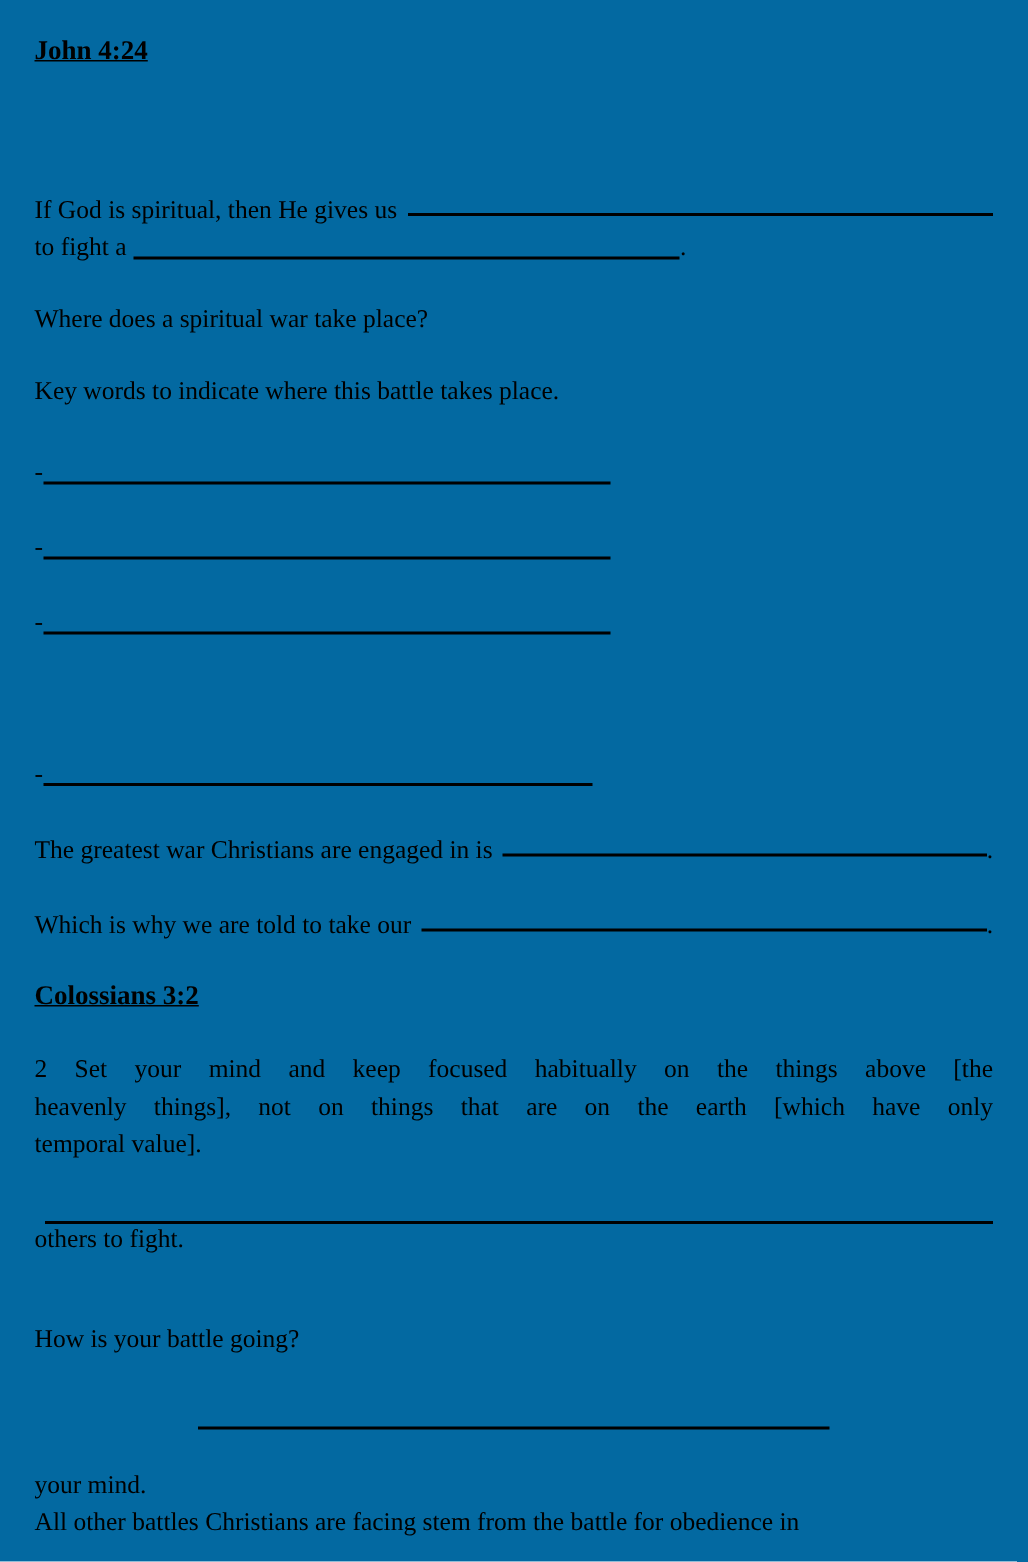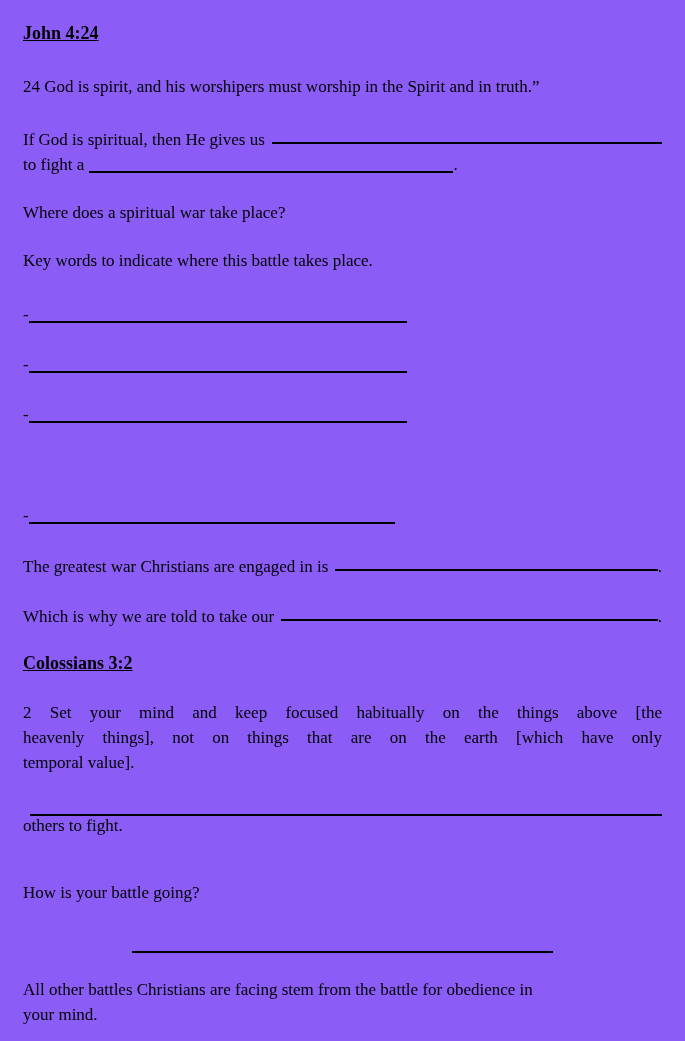--- a/index.html
+++ b/index.html
@@ -1,20 +1,20 @@
 <!DOCTYPE html>
 <html><head>
 <meta charset="utf-8">
 <style>
   html, body { margin: 0; padding: 0; background: #ffffff; }
   .page {
     position: relative;
     width: 685px;
     height: 1041px;
-    background: #8b5cf6;
+    background: #0369a1;
     color: #000000;
     font-family: "Liberation Serif", "DejaVu Serif", serif;
     font-size: 17px;
     line-height: 25px;
     overflow: hidden;
   }
   .block { position: absolute; left: 23px; right: 23px; }
   .heading { font-weight: 700; font-size: 18px; }
   .heading span { text-decoration: underline; }
   .flexline { display: flex; align-items: center; }
@@ -42,23 +42,20 @@
 </style>
 </head>
 <body>
 
 <div class="page">
 
   <div class="block heading" style="top:21px">
     <span>John 4:24</span>
   </div>
 
-  <div class="block" style="top:74px">
-    <span>24 God is spirit, and his worshipers must worship in the Spirit and in truth.”</span>
-  </div>
 
   <div class="block" style="top:127px">
     <div class="flexline">
       <span>If God is spiritual, then He gives us</span>
       <span class="blank fill"></span>
     </div>
     <div>
       <span>to fight a</span><span class="blank w364 ml"></span><span>.</span>
     </div>
   </div>
@@ -117,17 +114,17 @@
     <div>others to fight.</div>
   </div>
 
   <div class="block center" style="top:880px">
     <span>How is your battle going?</span>
   </div>
 
   <div class="rule" style="top:951px"></div>
 
   <div class="block center" style="top:977px">
+    <div>your mind.</div>
     <div>All other battles Christians are facing stem from the battle for obedience in</div>
-    <div>your mind.</div>
   </div>
 
 </div>
 
 </body></html>

